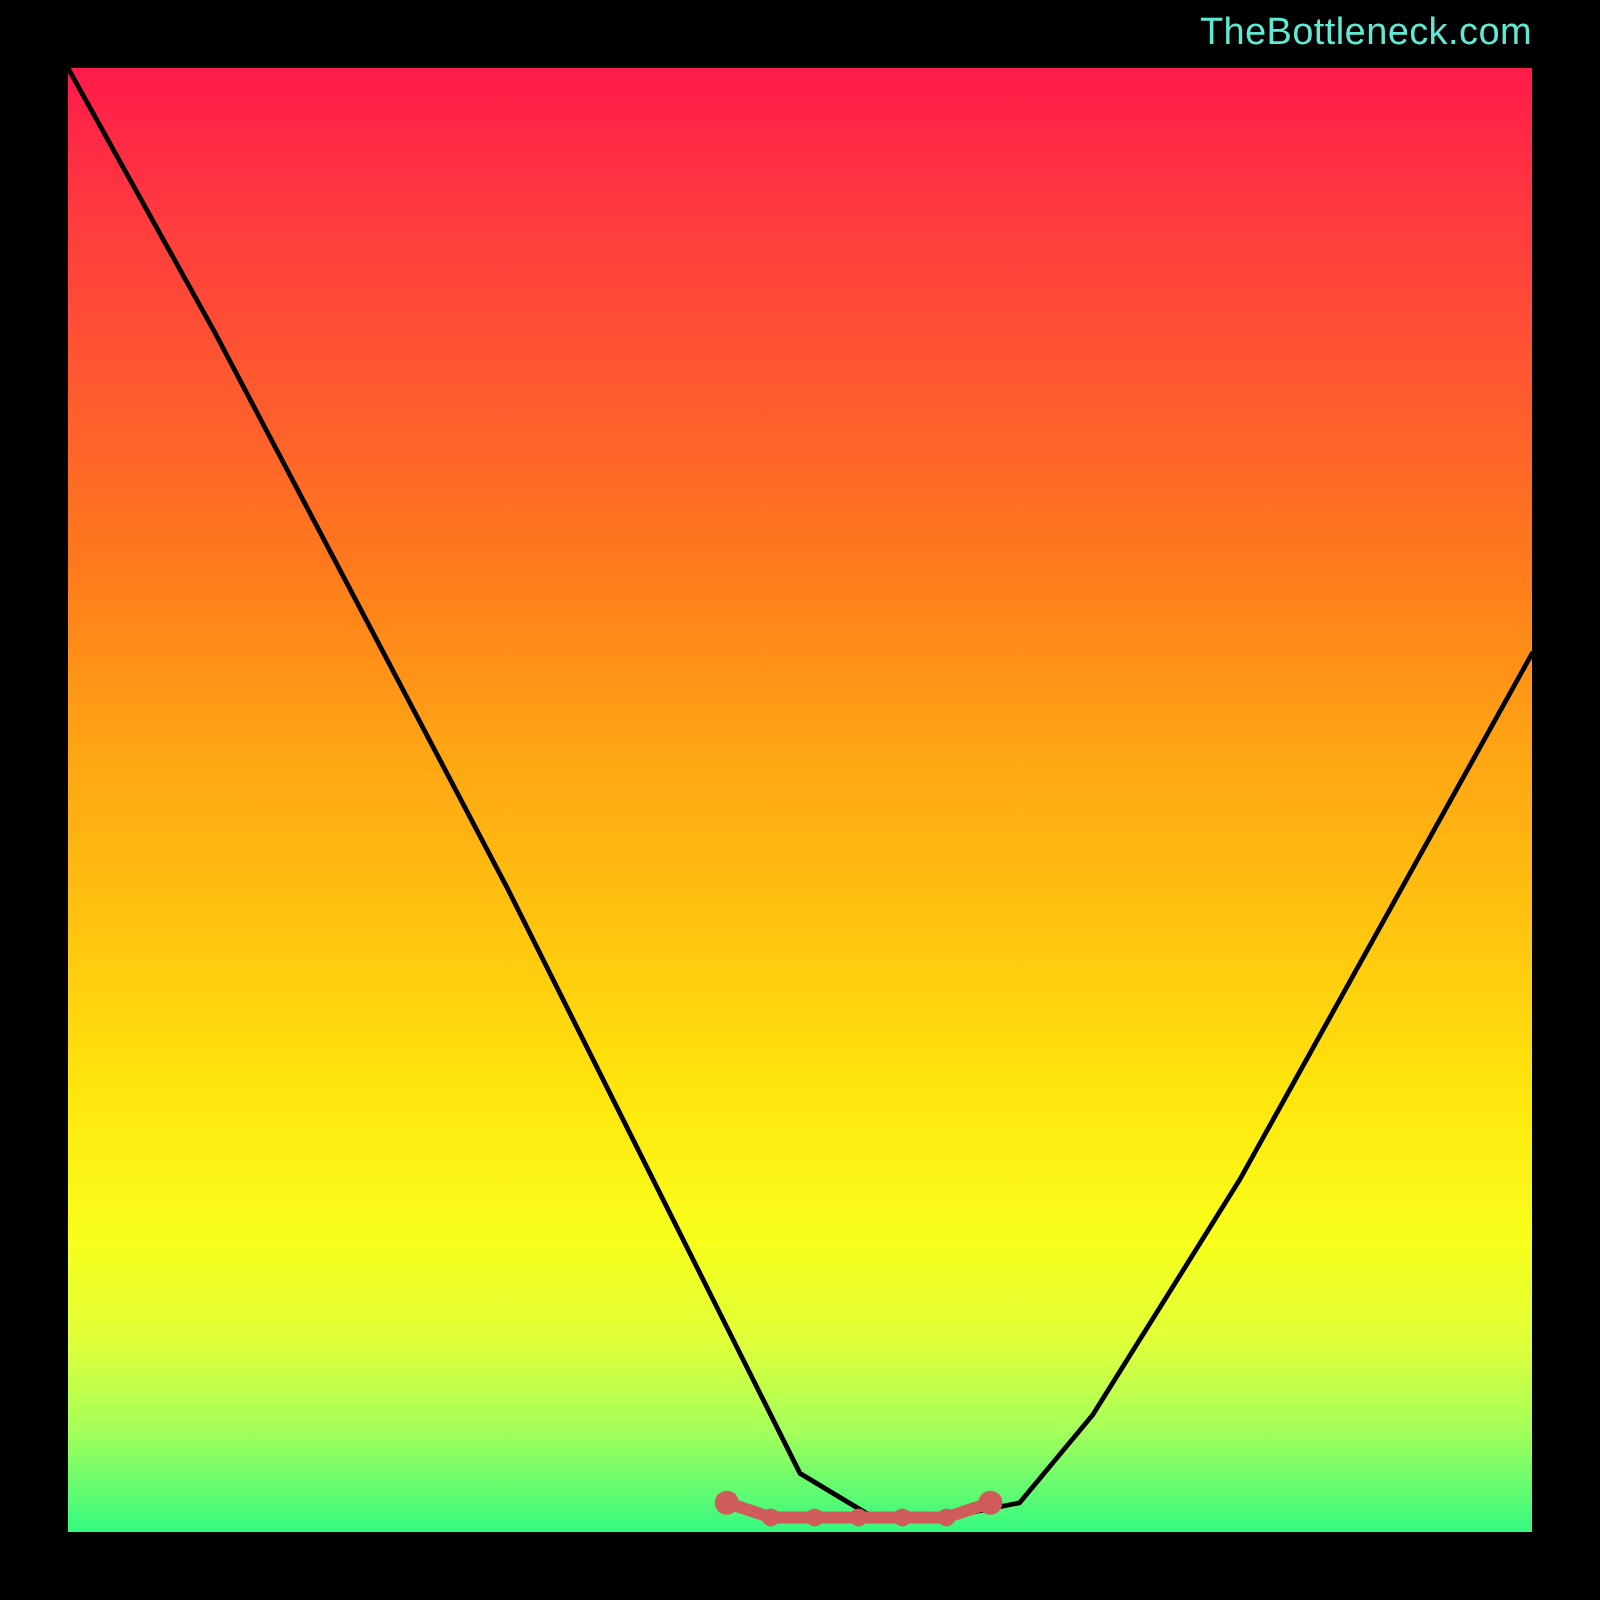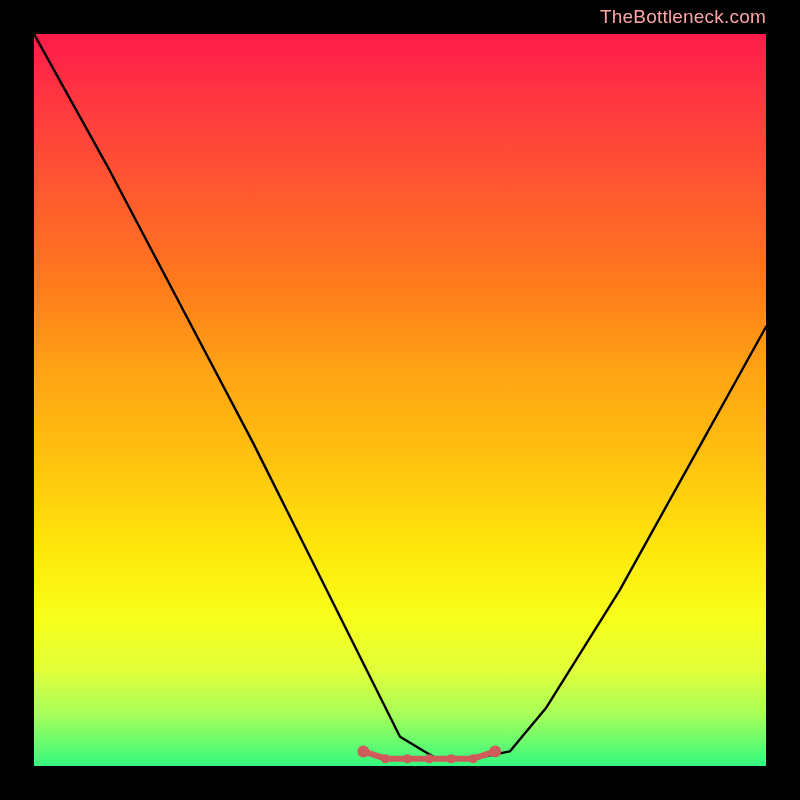--- a/index.html
+++ b/index.html
@@ -42,21 +42,21 @@
     left: 0;
     top: 0;
     width: 732px;
     height: 732px;
   }
   .credit {
     position: absolute;
     right: 34px;
     top: 6px;
     font: 500 19px Arial, Helvetica, sans-serif;
-    color: #fca5a5;
+    color: #5eead4;
     letter-spacing: 0.2px;
     user-select: none;
   }
 </style>
 </head>
 <body>
 
 <div class="stage">
   <div class="credit">TheBottleneck.com</div>
 

